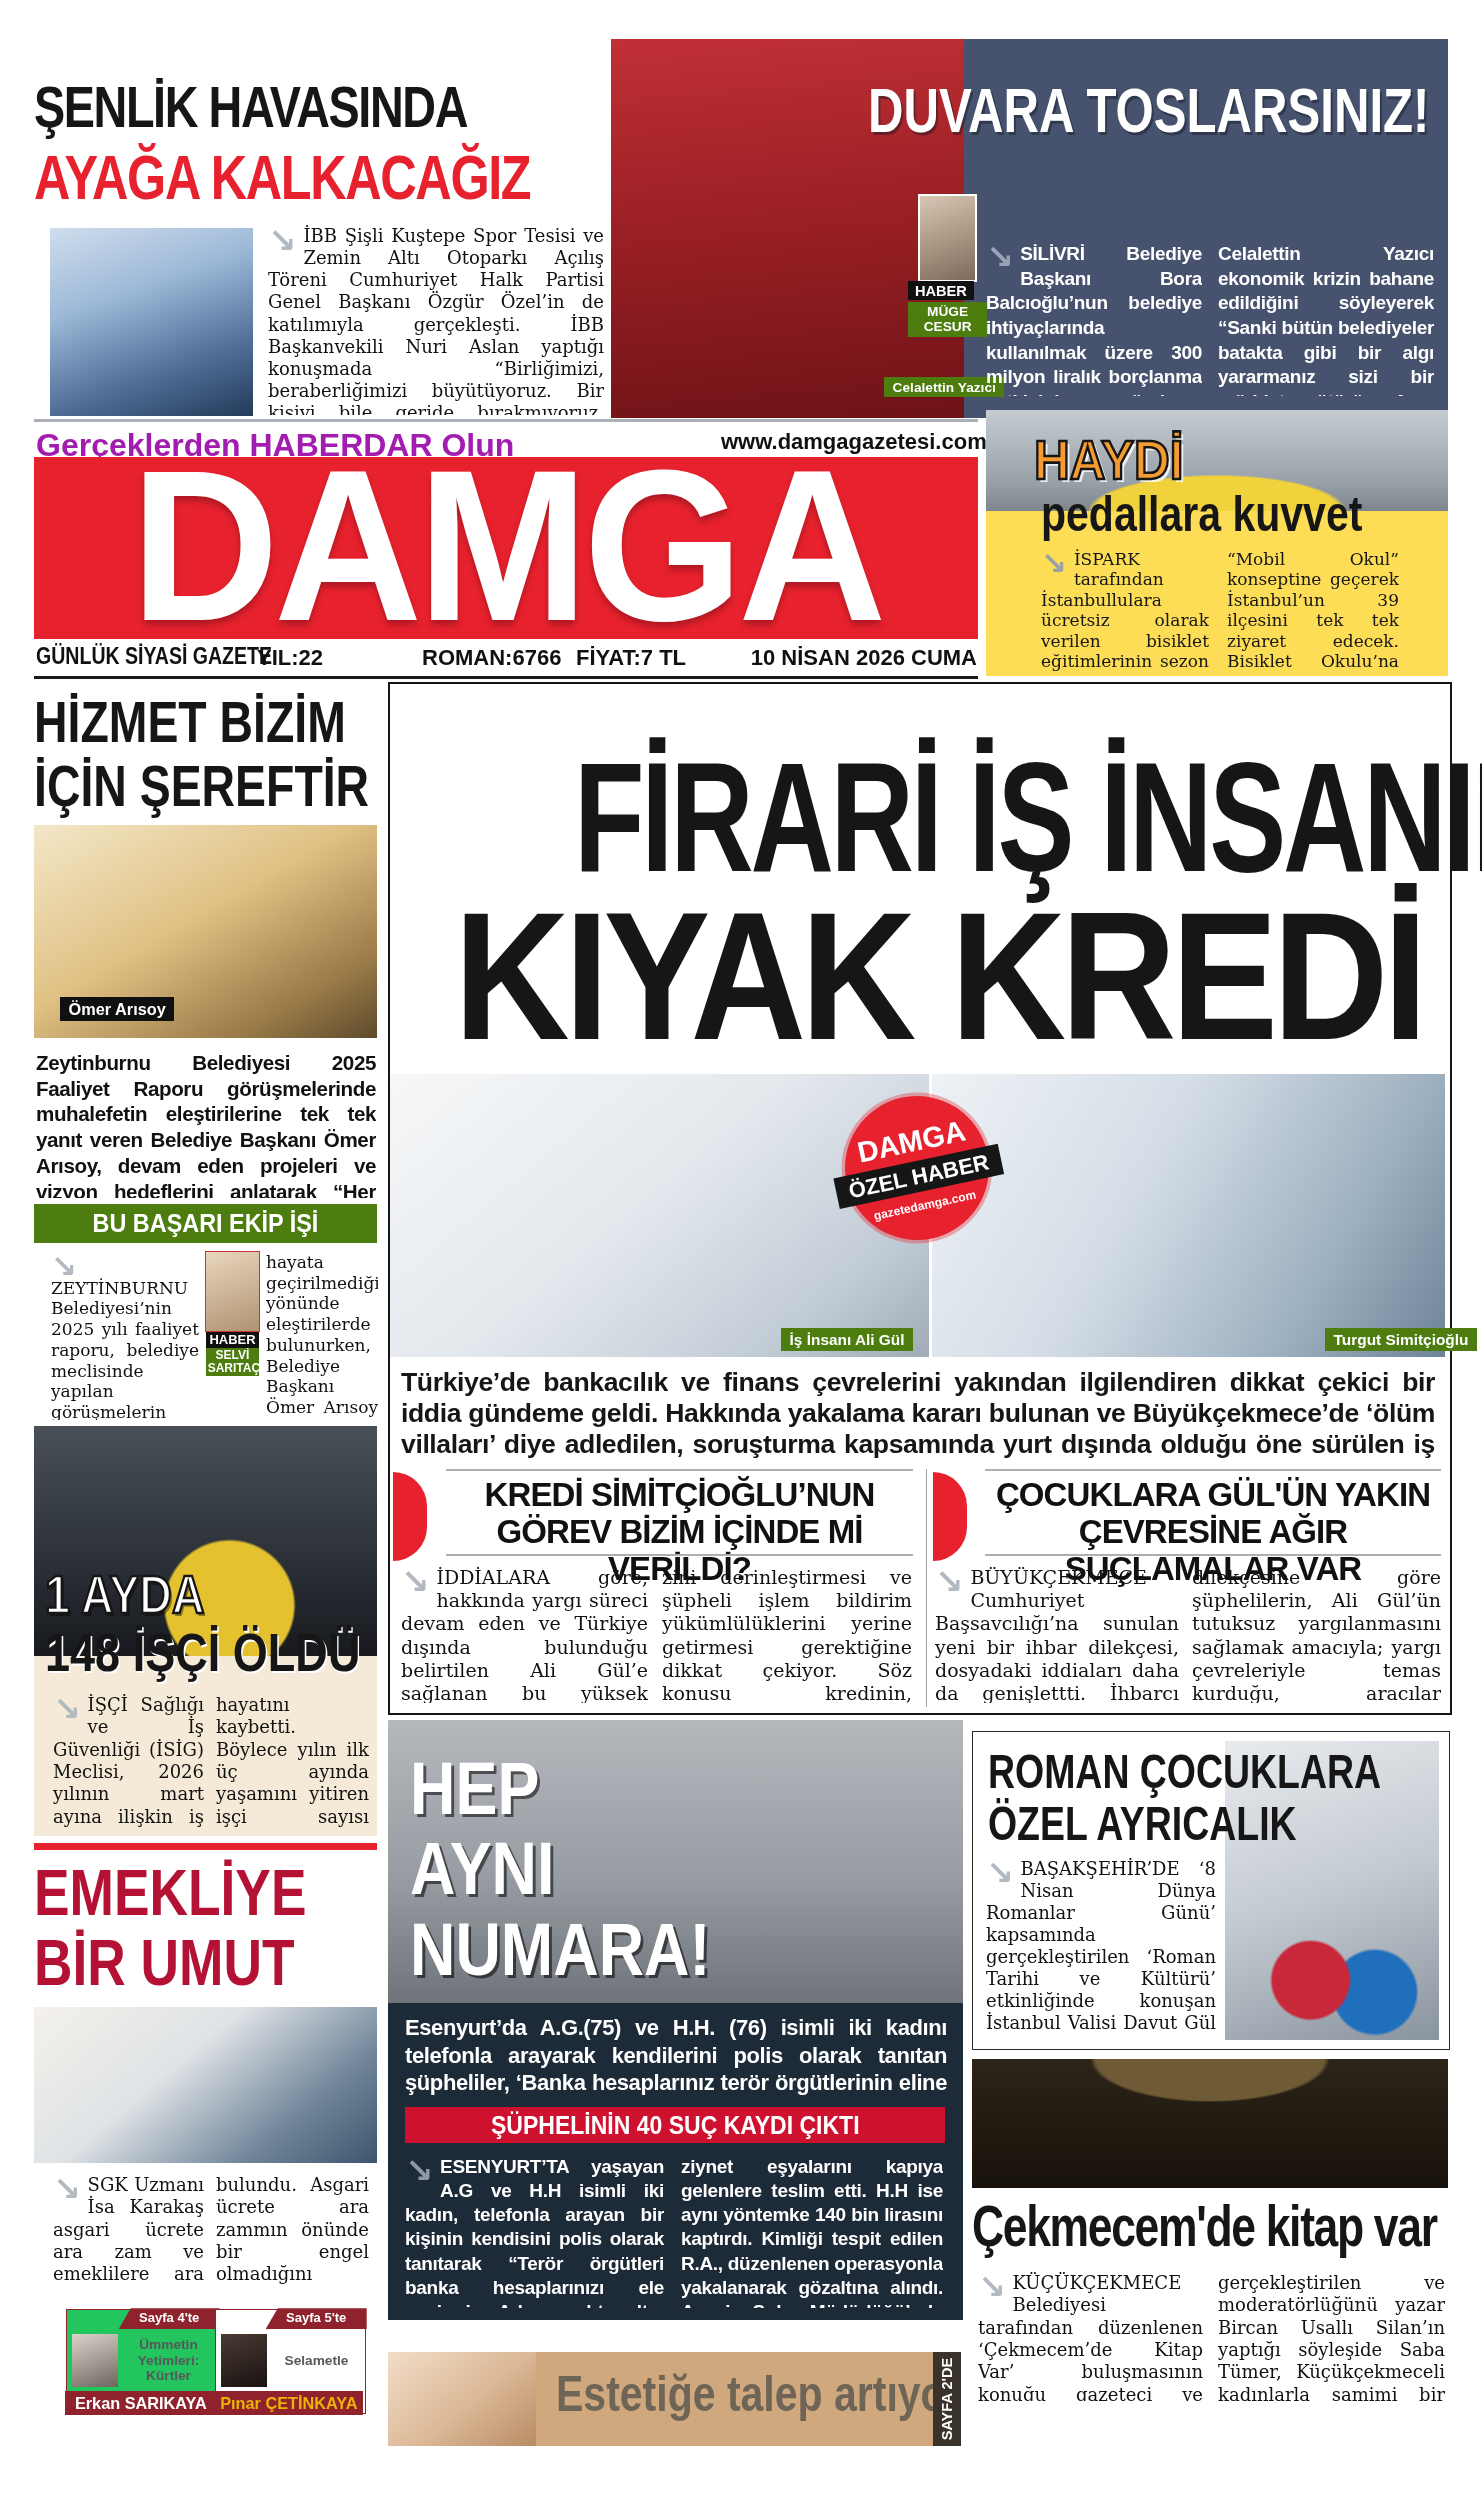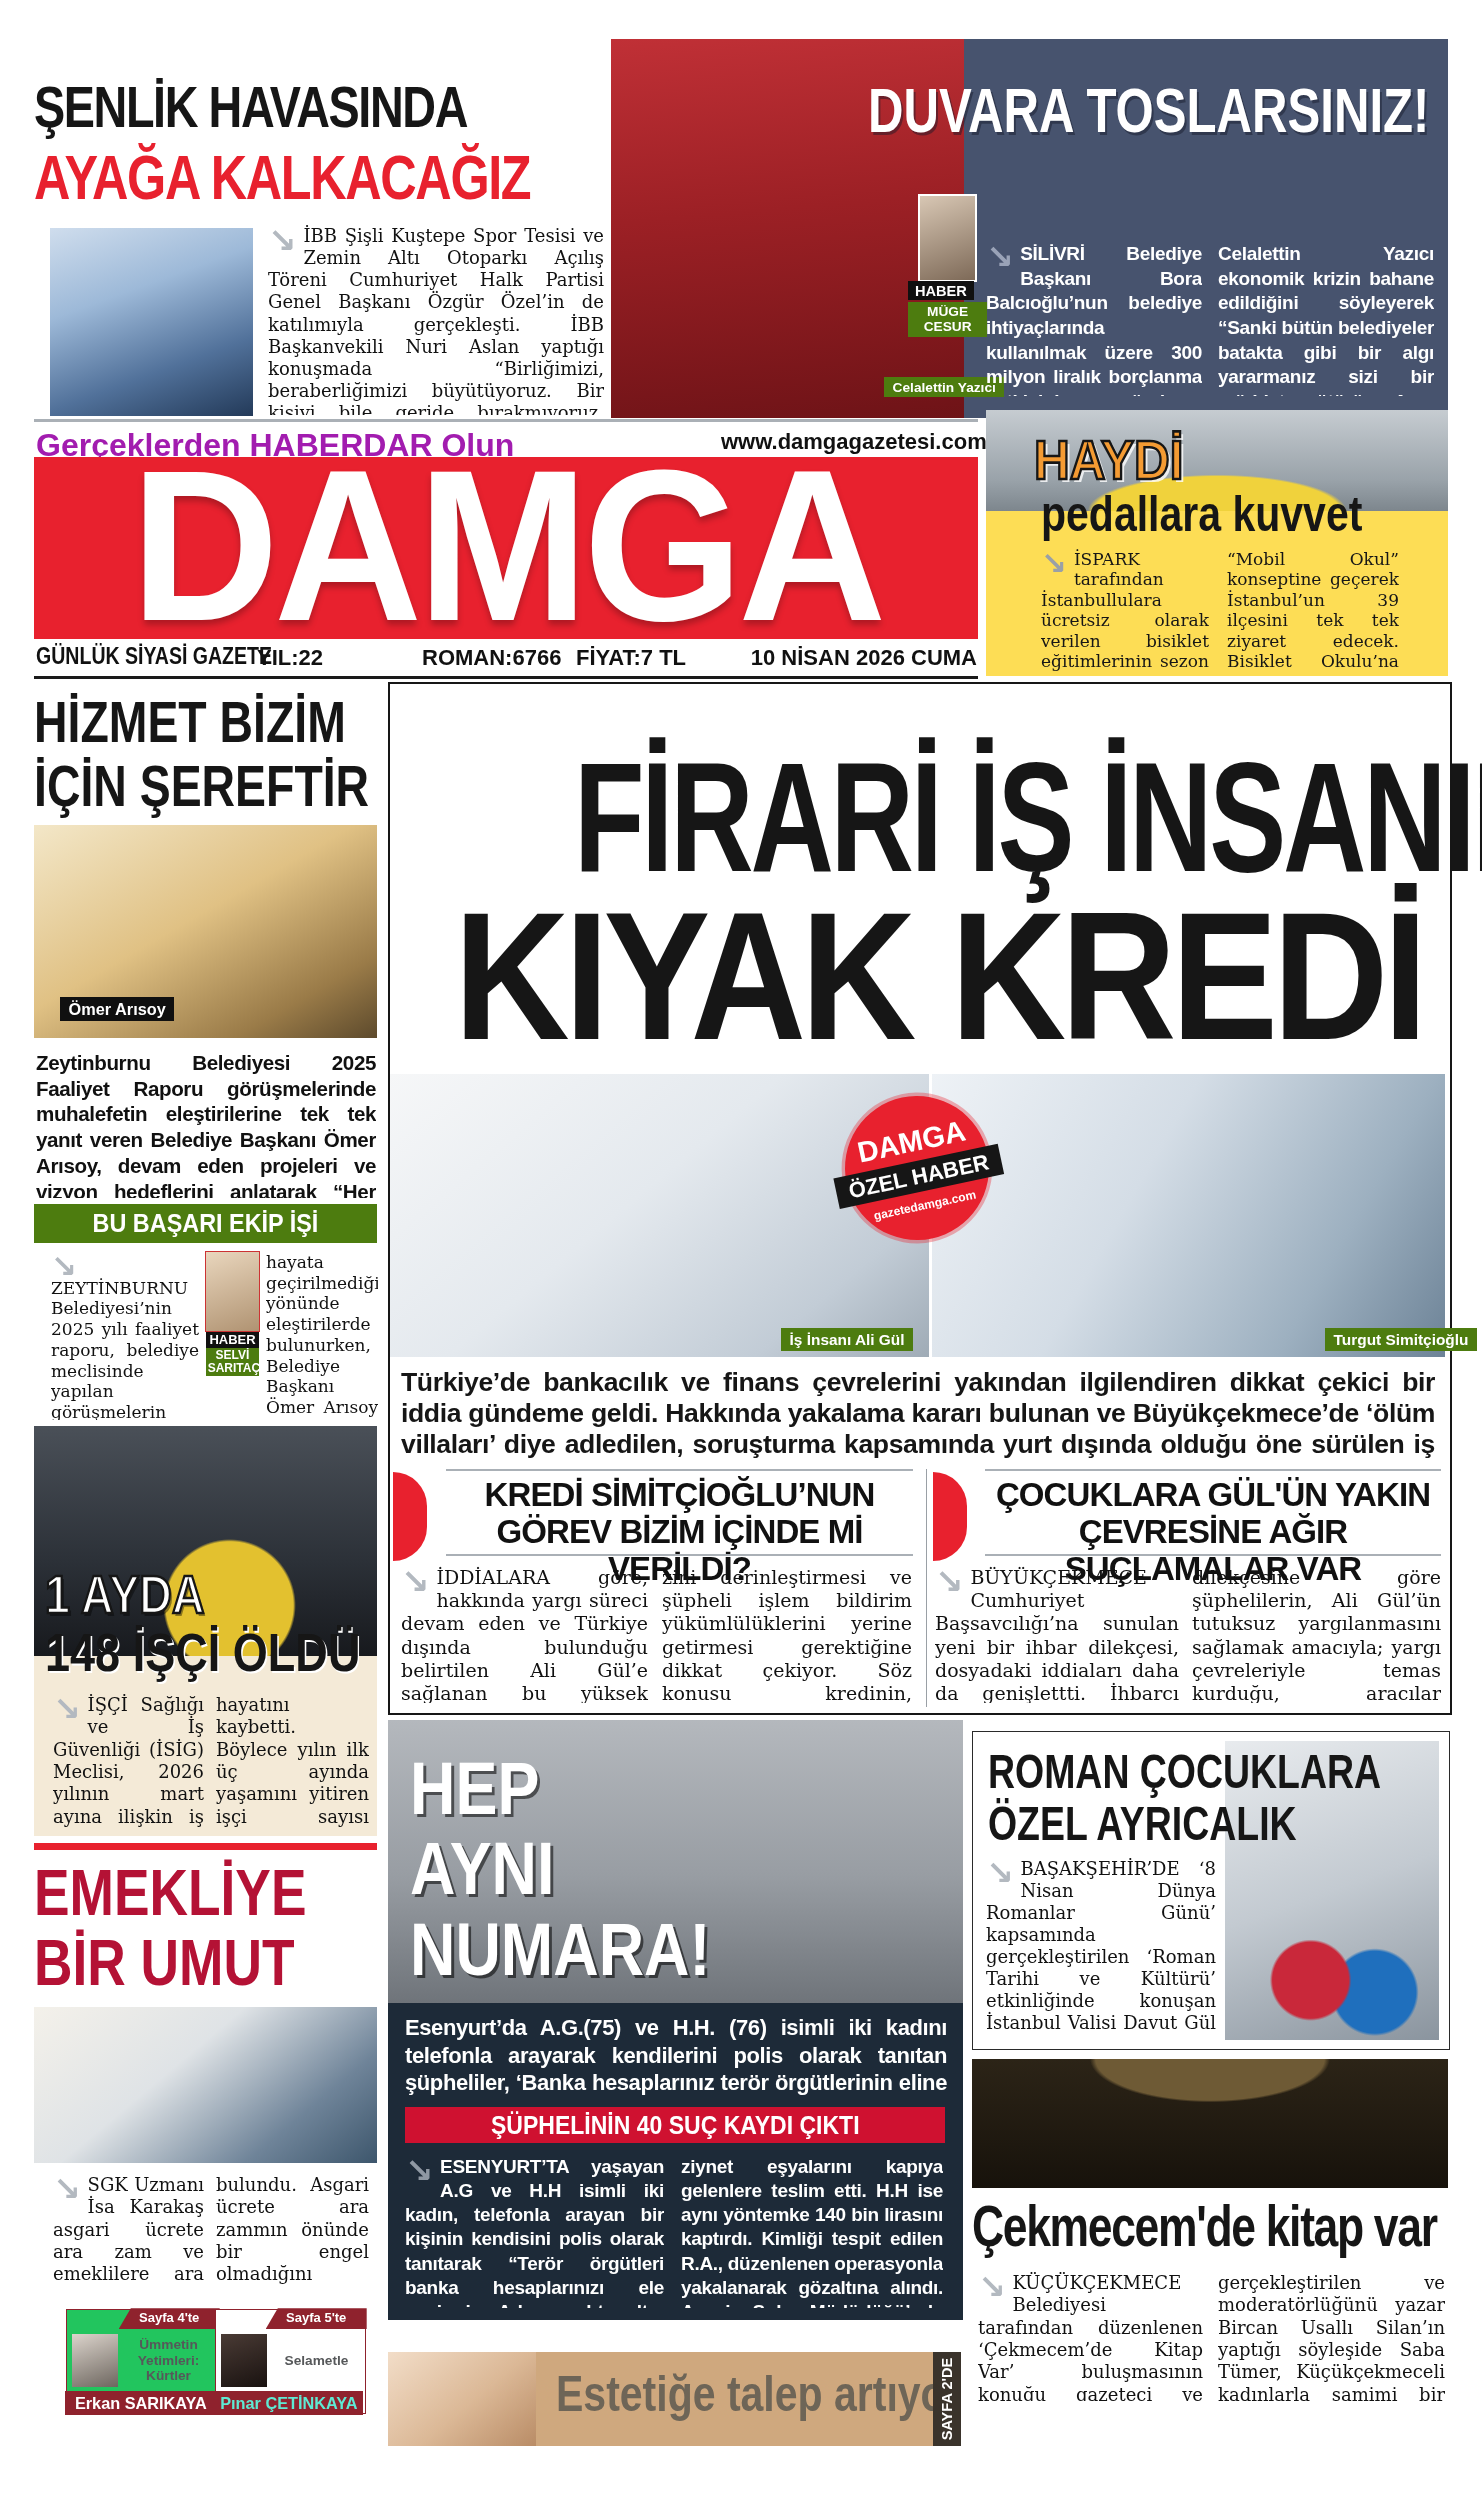--- a/index.html
+++ b/index.html
@@ -117,21 +117,21 @@
   <div class="abs" style="left:66px;top:2309px;width:151px;height:103px;border:1.7px solid #8f222d;background:#22c55e">
     <div style="position:absolute;right:-1.7px;top:-1.7px;width:101px;height:20.6px;background:#8f222d;color:#fff;font-size:13px;font-weight:700;text-align:center;line-height:20.6px;clip-path:polygon(12% 0,100% 0,100% 100%,0 100%)">Sayfa 4'te</div>
     <div class="photo" style="position:absolute;left:5.1px;top:24px;width:46px;height:53px;background:linear-gradient(160deg,#dcd4cc,#6d665f)"></div>
     <div style="position:absolute;left:55px;top:24px;width:93px;height:53px;display:flex;align-items:center;justify-content:center;text-align:center;font-size:13.7px;font-weight:700;color:#56585a;line-height:1.15">Ümmetin Yetimleri: Kürtler</div>
     <div style="position:absolute;left:-1.7px;bottom:-1.7px;width:151px;height:24px;background:#8f222d;color:#fff;font-weight:900;font-size:16.3px;text-align:center;line-height:24px">Erkan SARIKAYA</div>
   </div>
   <div class="abs" style="left:215px;top:2309px;width:149px;height:103px;border:1.7px solid #8f222d;background:#fff">
     <div style="position:absolute;right:-1.7px;top:-1.7px;width:101px;height:20.6px;background:#8f222d;color:#fff;font-size:13px;font-weight:700;text-align:center;line-height:20.6px;clip-path:polygon(12% 0,100% 0,100% 100%,0 100%)">Sayfa 5'te</div>
     <div class="photo" style="position:absolute;left:5.1px;top:24px;width:46px;height:53px;background:linear-gradient(160deg,#4a3b35,#191210)"></div>
     <div style="position:absolute;left:55px;top:24px;width:91px;height:53px;display:flex;align-items:center;justify-content:center;text-align:center;font-size:13.7px;font-weight:700;color:#56585a;line-height:1.15">Selametle</div>
-    <div style="position:absolute;left:-1.7px;bottom:-1.7px;width:149px;height:24px;background:#8f222d;color:#5eead4;font-weight:900;font-size:16.3px;text-align:center;line-height:24px">Pınar ÇETİNKAYA</div>
+    <div style="position:absolute;left:-1.7px;bottom:-1.7px;width:149px;height:24px;background:#8f222d;color:#eab308;font-weight:900;font-size:16.3px;text-align:center;line-height:24px">Pınar ÇETİNKAYA</div>
   </div>
 
   <div class="abs" style="left:388px;top:682px;width:1060px;height:1029px;border:2.6px solid #161616"></div>
   <div class="abs hl" style="left:388px;top:739px;width:1060px;text-align:center;font-size:156px;letter-spacing:-4.3px;color:#161616"><span style="display:inline-block;transform:scaleX(.74);transform-origin:50% 0">FİRARİ İŞ İNSANINA</span></div>
   <div class="abs hl" style="left:388px;top:885px;width:1060px;text-align:center;font-size:182px;letter-spacing:-6px;color:#161616"><span style="display:inline-block;transform:scaleX(.88);transform-origin:50% 0">KIYAK KREDİ</span></div>
   <div class="abs photo" style="left:390px;top:1074px;width:539px;height:283px;background:linear-gradient(140deg,#f6f7f8 0%,#e4e9ee 45%,#c2ccd6 80%,#9fabb6 100%)"></div>
   <div class="abs photo" style="left:932px;top:1074px;width:513px;height:283px;background:linear-gradient(120deg,#eef2f6 0%,#d4dde6 40%,#9db0c0 75%,#6d8397 100%)"></div>
   <div class="abs redcap" style="left:781px;top:1328px;font-size:15.4px">İş İnsanı Ali Gül</div>
   <div class="abs redcap" style="left:1325px;top:1328px;font-size:15.4px">Turgut Simitçioğlu</div>
   <div class="abs" style="left:845px;top:1096px;width:144px;height:144px;transform:rotate(-12deg)">

